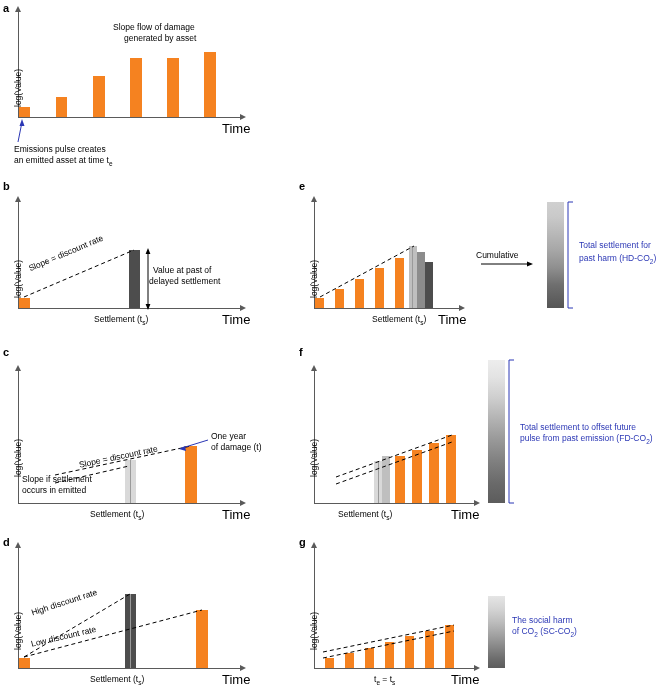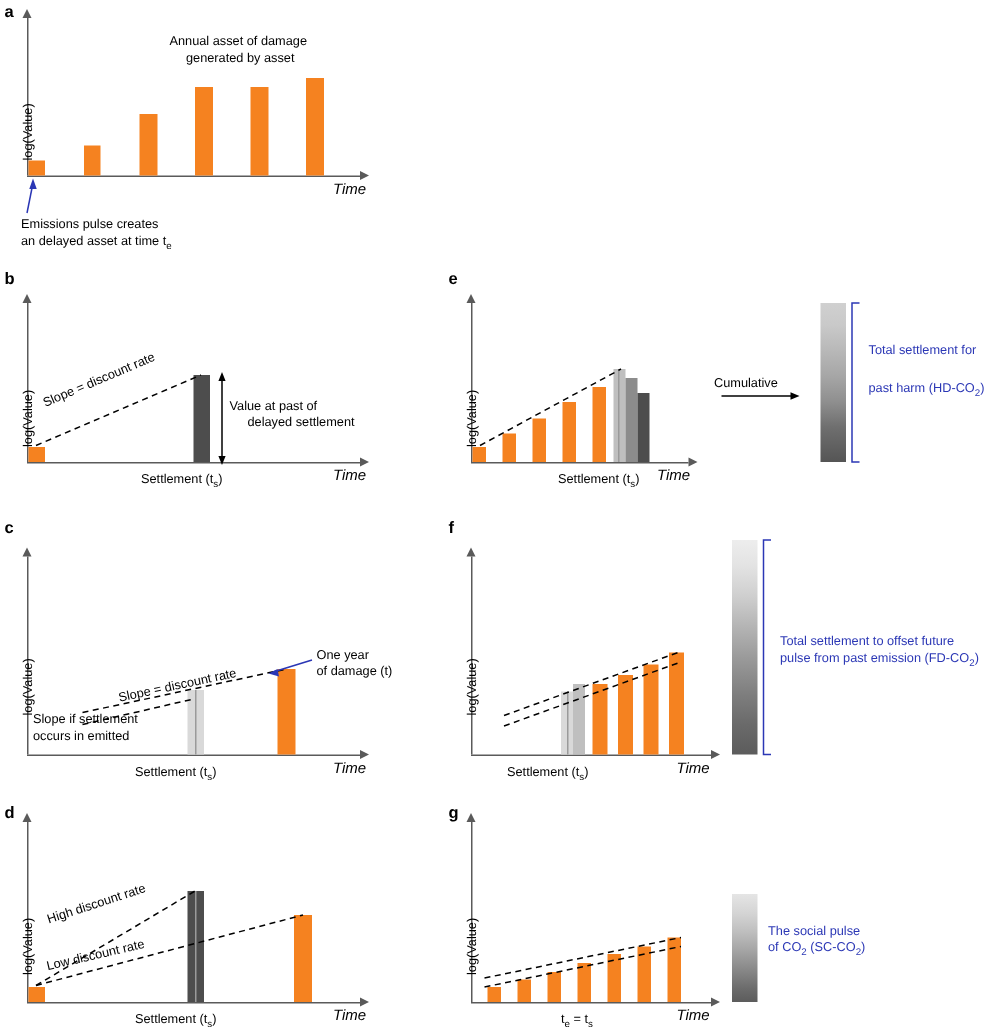--- a/index.html
+++ b/index.html
@@ -45,24 +45,23 @@
   .ylab{
     position:absolute;
     font-size:8.5px;
     color:#000;
     transform:rotate(-90deg);
     transform-origin:left top;
     white-space:nowrap;
   }
   .xlab{
     position:absolute;
-    font-size:10px;
+    font-size:13px;
     color:#000;
     white-space:nowrap;
-    font-style:italic;
   }
   .bar{position:absolute;}
   .note{
     position:absolute;
     font-size:8.5px;
     line-height:11px;
     color:#000;
     white-space:nowrap;
   }
   .note-blue{
@@ -87,37 +86,37 @@
   <div class="plabel" style="left:3px;top:2px;">a</div>
 
   <div class="axis-y" style="left:18px;top:12px;height:105px;"></div>
   <div class="arrowhead-up" style="left:15px;top:6px;"></div>
   <div class="axis-x" style="left:18px;top:117px;width:222px;"></div>
   <div class="arrowhead-right" style="left:240px;top:114px;"></div>
 
   <div class="ylab" style="left:13px;top:107px;">log(Value)</div>
   <div class="xlab" style="left:222px;top:121px;">Time</div>
 
-  <div class="note" style="left:113px;top:22px;">Annual asset of damage</div>
+  <div class="note" style="left:113px;top:22px;">Slope flow of damage</div>
   <div class="note" style="left:124px;top:33px;">generated by asset</div>
 
   <div class="bar" style="left:19px;top:107px;width:11px;height:10px;background:#F58220;"></div>
   <div class="bar" style="left:56px;top:97px;width:11px;height:20px;background:#F58220;"></div>
   <div class="bar" style="left:93px;top:76px;width:12px;height:41px;background:#F58220;"></div>
   <div class="bar" style="left:130px;top:58px;width:12px;height:59px;background:#F58220;"></div>
   <div class="bar" style="left:167px;top:58px;width:12px;height:59px;background:#F58220;"></div>
   <div class="bar" style="left:204px;top:52px;width:12px;height:65px;background:#F58220;"></div>
 
   <svg class="ovl" width="330" height="175">
     <line x1="18" y1="142" x2="22" y2="122" stroke="#2b37b5" stroke-width="1"></line>
     <polygon points="22,119 19.5,126 24.5,126" fill="#2b37b5"></polygon>
   </svg>
   <div class="note" style="left:14px;top:144px;">Emissions pulse creates</div>
   <div class="note" style="left:14px;top:155px;">
-    <span>an delayed asset at time t</span><sub style="font-size:6.5px;">e</sub>
+    <span>an emitted asset at time t</span><sub style="font-size:6.5px;">e</sub>
   </div>
 </div>
 
 <div class="panel" style="left:0;top:180px;width:300px;height:160px;">
   <div class="plabel" style="left:3px;top:0px;">b</div>
 
   <div class="axis-y" style="left:18px;top:22px;height:106px;"></div>
   <div class="arrowhead-up" style="left:15px;top:16px;"></div>
   <div class="axis-x" style="left:18px;top:128px;width:222px;"></div>
   <div class="arrowhead-right" style="left:240px;top:125px;"></div>
@@ -132,21 +131,21 @@
 
   <svg class="ovl" width="300" height="160">
     <line x1="24" y1="117" x2="134" y2="70" stroke="#000" stroke-width="1" stroke-dasharray="4,3"></line>
     <line x1="148" y1="72" x2="148" y2="126" stroke="#000" stroke-width="1"></line>
     <polygon points="148,68 145.6,74 150.4,74" fill="#000"></polygon>
     <polygon points="148,130 145.6,124 150.4,124" fill="#000"></polygon>
   </svg>
 
   <div class="note" style="left:27px;top:84px;transform:rotate(-23deg);transform-origin:left top;">Slope = discount rate</div>
   <div class="note" style="left:153px;top:85px;">Value at past of</div>
-  <div class="note" style="left:165px;top:96px;">delayed settlement</div>
+  <div class="note" style="left:149px;top:96px;">delayed settlement</div>
 
   <div class="note" style="left:94px;top:134px;">
     <span>Settlement (t</span><sub style="font-size:6.5px;">s</sub><span>)</span>
   </div>
 </div>
 
 <div class="panel" style="left:0;top:346px;width:300px;height:180px;">
   <div class="plabel" style="left:3px;top:0px;">c</div>
 
   <div class="axis-y" style="left:18px;top:25px;height:132px;"></div>
@@ -243,21 +242,21 @@
   <div class="note" style="left:76px;top:134px;">
     <span>Settlement (t</span><sub style="font-size:6.5px;">s</sub><span>)</span>
   </div>
 
   <div class="gradbar" style="left:251px;top:22px;width:17px;height:106px;background:linear-gradient(to bottom,#d0d0d0 0%,#c9c9c9 14%,#b8b8b8 30%,#a6a6a6 46%,#8f8f8f 62%,#6f6f6f 78%,#555555 100%);"></div>
 
   <svg class="ovl" width="371" height="160">
     <path d="M277,22 L272,22 L272,128 L277,128" fill="none" stroke="#2b37b5" stroke-width="1"></path>
   </svg>
 
-  <div class="note-blue" style="left:283px;top:48px;text-align:right;">Total settlement for</div>
+  <div class="note-blue" style="left:283px;top:60px;text-align:right;">Total settlement for</div>
   <div class="note-blue" style="left:283px;top:73px;">
     <span>past harm (HD-CO</span><sub style="font-size:6.5px;">2</sub><span>)</span>
   </div>
 </div>
 
 <div class="panel" style="left:296px;top:346px;width:371px;height:180px;">
   <div class="plabel" style="left:3px;top:0px;">f</div>
 
   <div class="axis-y" style="left:18px;top:25px;height:132px;"></div>
   <div class="arrowhead-up" style="left:15px;top:19px;"></div>
@@ -320,17 +319,17 @@
     <line x1="27" y1="116" x2="158" y2="89" stroke="#000" stroke-width="1" stroke-dasharray="4,3"></line>
     <line x1="27" y1="122" x2="158" y2="95" stroke="#000" stroke-width="1" stroke-dasharray="4,3"></line>
   </svg>
 
   <div class="note" style="left:78px;top:138px;">
     <span>t</span><sub style="font-size:6.5px;">e</sub><span> = t</span><sub style="font-size:6.5px;">s</sub>
   </div>
 
   <div class="gradbar" style="left:192px;top:60px;width:17px;height:72px;background:linear-gradient(to bottom,#e5e5e5 0%,#d4d4d4 18%,#bdbdbd 36%,#a2a2a2 54%,#858585 72%,#6b6b6b 88%,#5c5c5c 100%);"></div>
 
-  <div class="note-blue" style="left:216px;top:79px;">The social pulse</div>
+  <div class="note-blue" style="left:216px;top:79px;">The social harm</div>
   <div class="note-blue" style="left:216px;top:90px;">
     <span>of CO</span><sub style="font-size:6.5px;">2</sub><span> (SC-CO</span><sub style="font-size:6.5px;">2</sub><span>)</span>
   </div>
 </div>
 
 </body></html>

